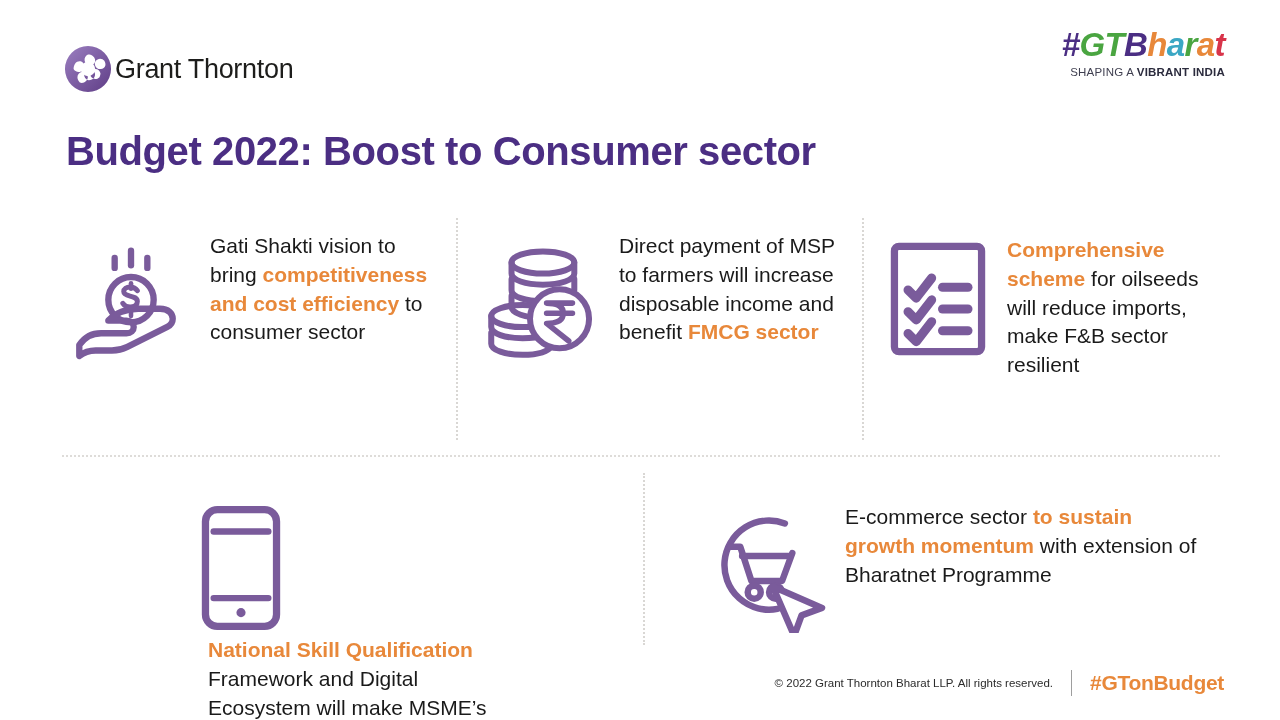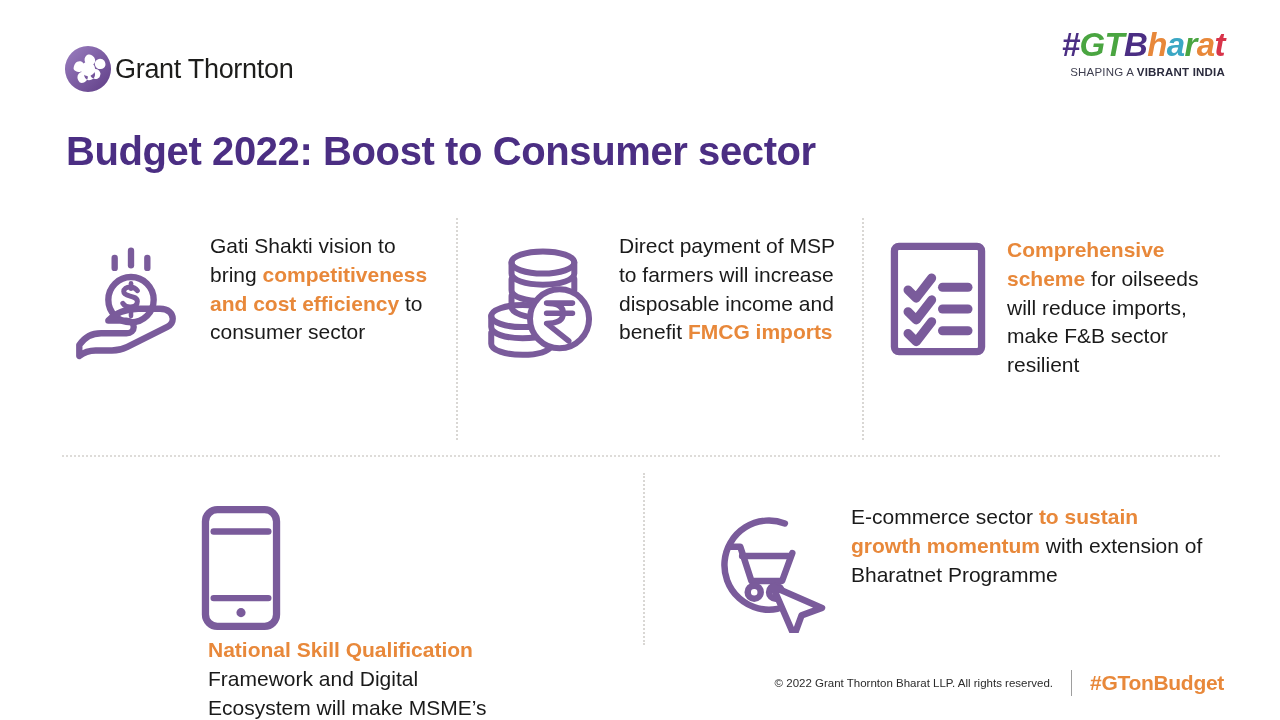--- a/index.html
+++ b/index.html
@@ -68,21 +68,21 @@
   #card3 { left:888px; top:236px; width:345px; }
   #card3 .card-icon { width:105px; padding-top:4px; }
   #card3 .card-text { width:225px; margin-left:14px; }
 
   #card4 { left:200px; top:500px; width:420px;flex-direction:column; }
   #card4 .card-icon { width:98px; padding-top:4px; }
   #card4 .card-text { width:300px; margin-left:8px; }
 
   #card5 { left:705px; top:503px; width:520px; }
   #card5 .card-icon { width:140px; padding-top:0px; }
-  #card5 .card-text { width:360px; margin-left:6px; }
+  #card5 .card-text { width:360px; }
 
   
   .footer { position:absolute; left:0; bottom:0; width:1280px; height:60px; }
   .footer-inner {
     position:absolute; right:56px; top:10px;
     display:flex; align-items:center; gap:18px;
   }
   .copyright { font-size:11.5px; color:#2b2b2b; white-space:nowrap; }
   .foot-sep { width:1px; height:26px; background:#9e9e9e; }
   .foot-tag {
@@ -151,21 +151,21 @@
         <path d="M32 22v12c0 7 15 12 34 12s34-5 34-12V22"></path>
         <path d="M32 40v12c0 7 15 12 34 12s34-5 34-12V40"></path>
         <path d="M32 58v12c0 7 15 12 34 12"></path>
         <ellipse cx="44" cy="80" rx="34" ry="12"></ellipse>
         <path d="M10 80v12c0 7 15 12 34 12s34-5 34-12V80"></path>
         <path d="M10 98v12c0 7 15 12 34 12s28-4 32-10"></path>
         <circle cx="84" cy="83" r="32" fill="#ffffff"></circle>
         <path d="M70 66h28M70 77h28M70 66c12 0 18 4 18 11s-6 11-18 11l24 19" stroke-width="6"></path>
       </svg>
     </div>
-    <div class="card-text"><span>Direct payment of MSP to farmers will increase disposable income and benefit </span><span class="hl">FMCG imports</span></div>
+    <div class="card-text"><span>Direct payment of MSP to farmers will increase disposable income and benefit </span><span class="hl">FMCG sector</span></div>
   </div>
 
   <div class="card" id="card3">
     <div class="card-icon">
       <svg viewBox="0 0 110 130" width="100" height="118" fill="none" stroke="#7a5b9b" stroke-width="8" stroke-linecap="round" stroke-linejoin="round">
         <rect x="7" y="7" width="96" height="116" rx="5"></rect>
         <polyline points="22,55 31,64 48,42" stroke-width="10"></polyline>
         <polyline points="22,79 31,88 48,66" stroke-width="10"></polyline>
         <polyline points="22,103 31,112 48,90" stroke-width="10"></polyline>
         <line x1="60" y1="52" x2="88" y2="52" stroke-width="10"></line>

